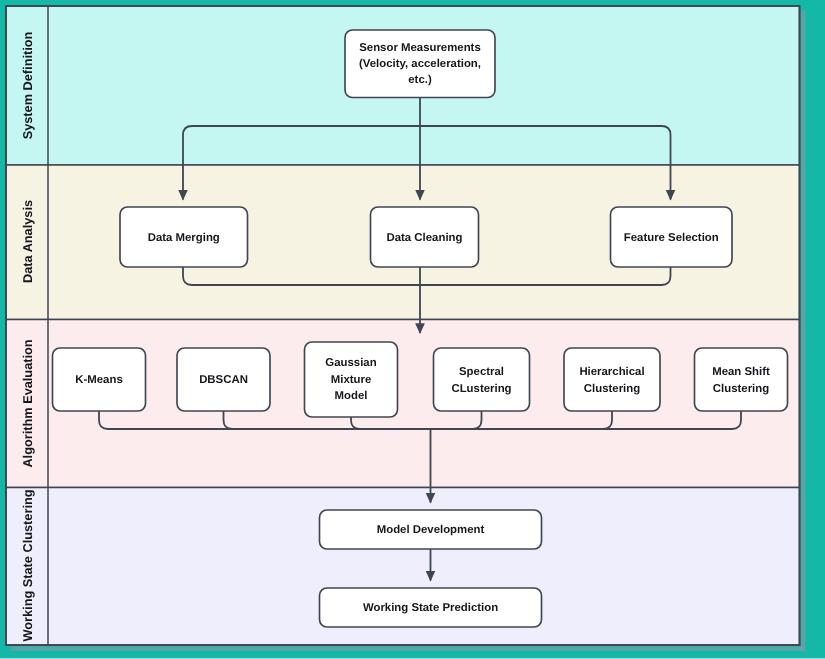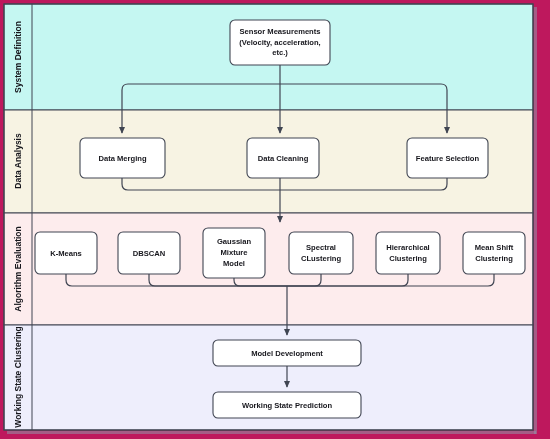--- a/index.html
+++ b/index.html
@@ -4,21 +4,21 @@
 <style>
   html, body {
     margin: 0;
     padding: 0;
     background: #ffffff;
   }
   #canvas {
     position: relative;
     width: 550px;
     height: 439px;
-    background: #be185d;
+    background: #14b8a6;
     font-family: "Liberation Sans", sans-serif;
     overflow: hidden;
   }
   svg#flow {
     position: absolute;
     left: 0;
     top: 0;
     width: 550px;
     height: 439px;
   }

